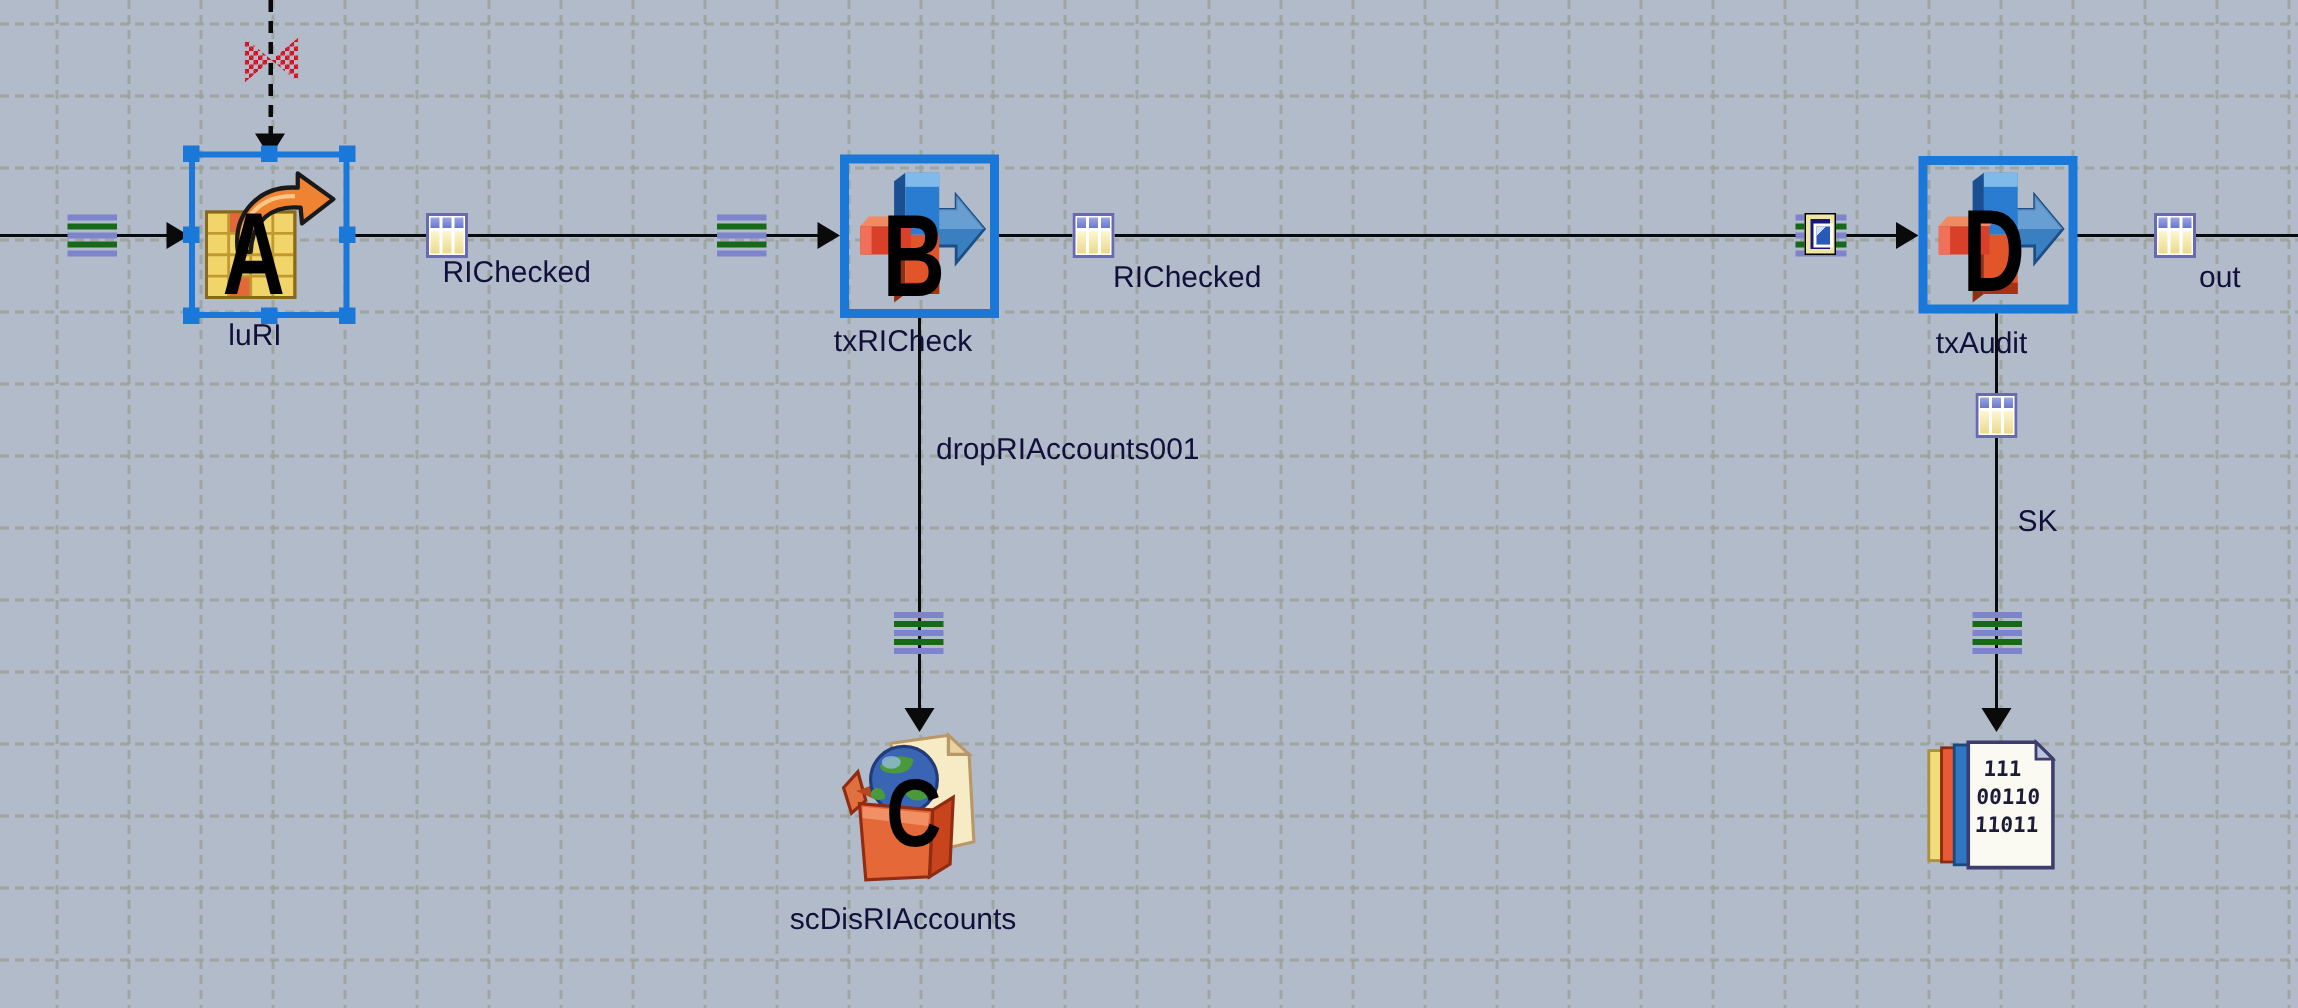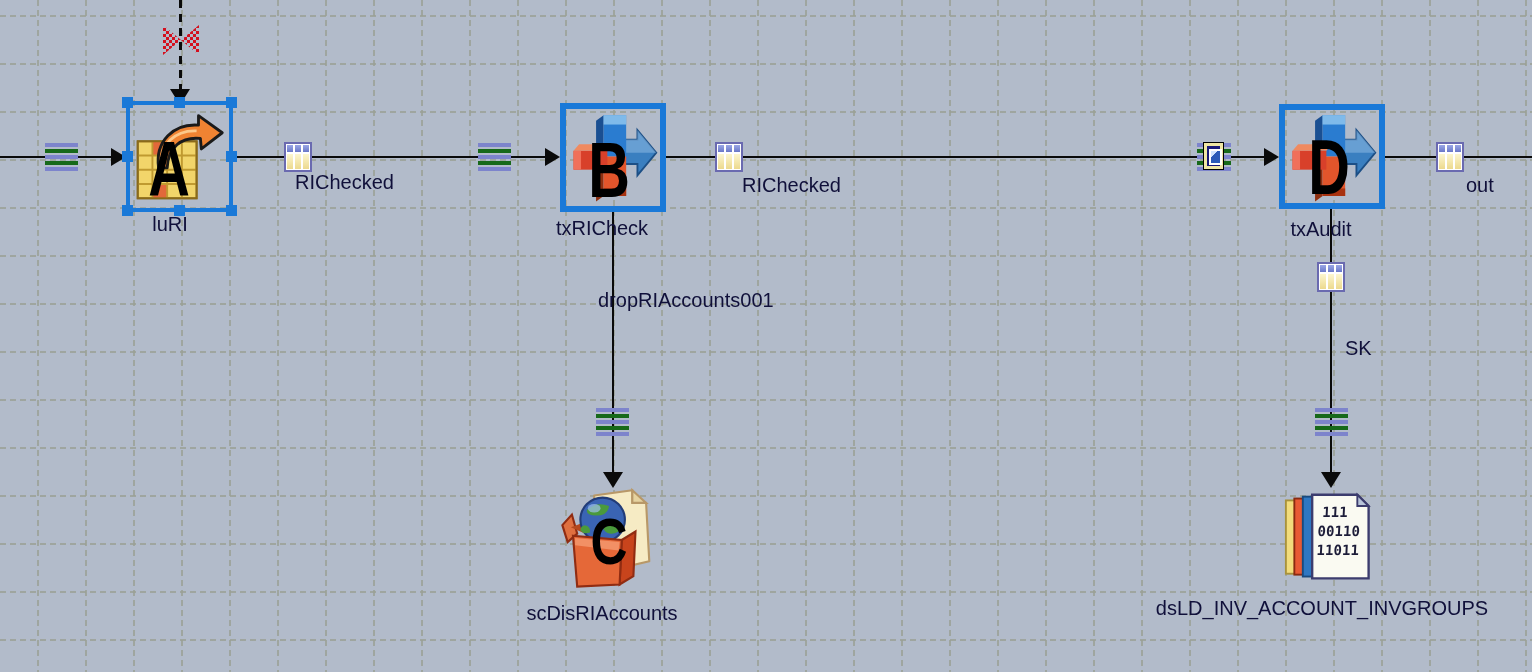--- a/index.html
+++ b/index.html
@@ -197,21 +197,21 @@
   <div>
     <div class="link-v" style="left:612px;top:211px;height:262px;"></div>
     <div class="arrow-down" style="left:603px;top:472px;"></div>
     <div class="stripes" style="left:596px;top:408px;">
       <div class="bar"></div>
         <div class="bar"></div>
         <div class="bar"></div>
         <div class="bar"></div>
         <div class="bar"></div>
     </div>
-    <div class="link-label" style="left:598px;top:289px;">dropRIAccounts001</div>
+    <div class="link-label" style="left:624px;top:289px;">dropRIAccounts001</div>
   </div>
 
   <div>
     <div class="link-v" style="left:1330px;top:208px;height:264px;"></div>
     <div class="arrow-down" style="left:1321px;top:472px;"></div>
     <div class="table-icon" style="left:1317px;top:262px;">
       <div class="hd"></div>
         <div class="hd"></div>
         <div class="hd"></div>
       <div class="bd"></div>
@@ -346,14 +346,13 @@
       <rect x="20" y="6" width="56" height="85" fill="#2f77c2" stroke="#184a80" stroke-width="2"></rect>
       <polygon points="30,4 78,4 90,16 90,93 30,93" fill="#fafaf2" stroke="#3c3c6e" stroke-width="2.5"></polygon>
       <polygon points="78,4 90,16 78,16" fill="#b8c4da" stroke="#3c3c6e" stroke-width="2"></polygon>
       <g transform="skewX(-3)" fill="#1c1c38" font-size="15" font-weight="bold">
         <text x="42" y="28">111</text>
         <text x="38" y="48">00110</text>
         <text x="38" y="68">11011</text>
       </g>
     </svg>
   </div>
-  <div class="stage-label" style="left:1322px;top:597px;">dsLD_INV_ACCOUNT_INVGROUPS</div>
 </div>
 
 </body></html>

